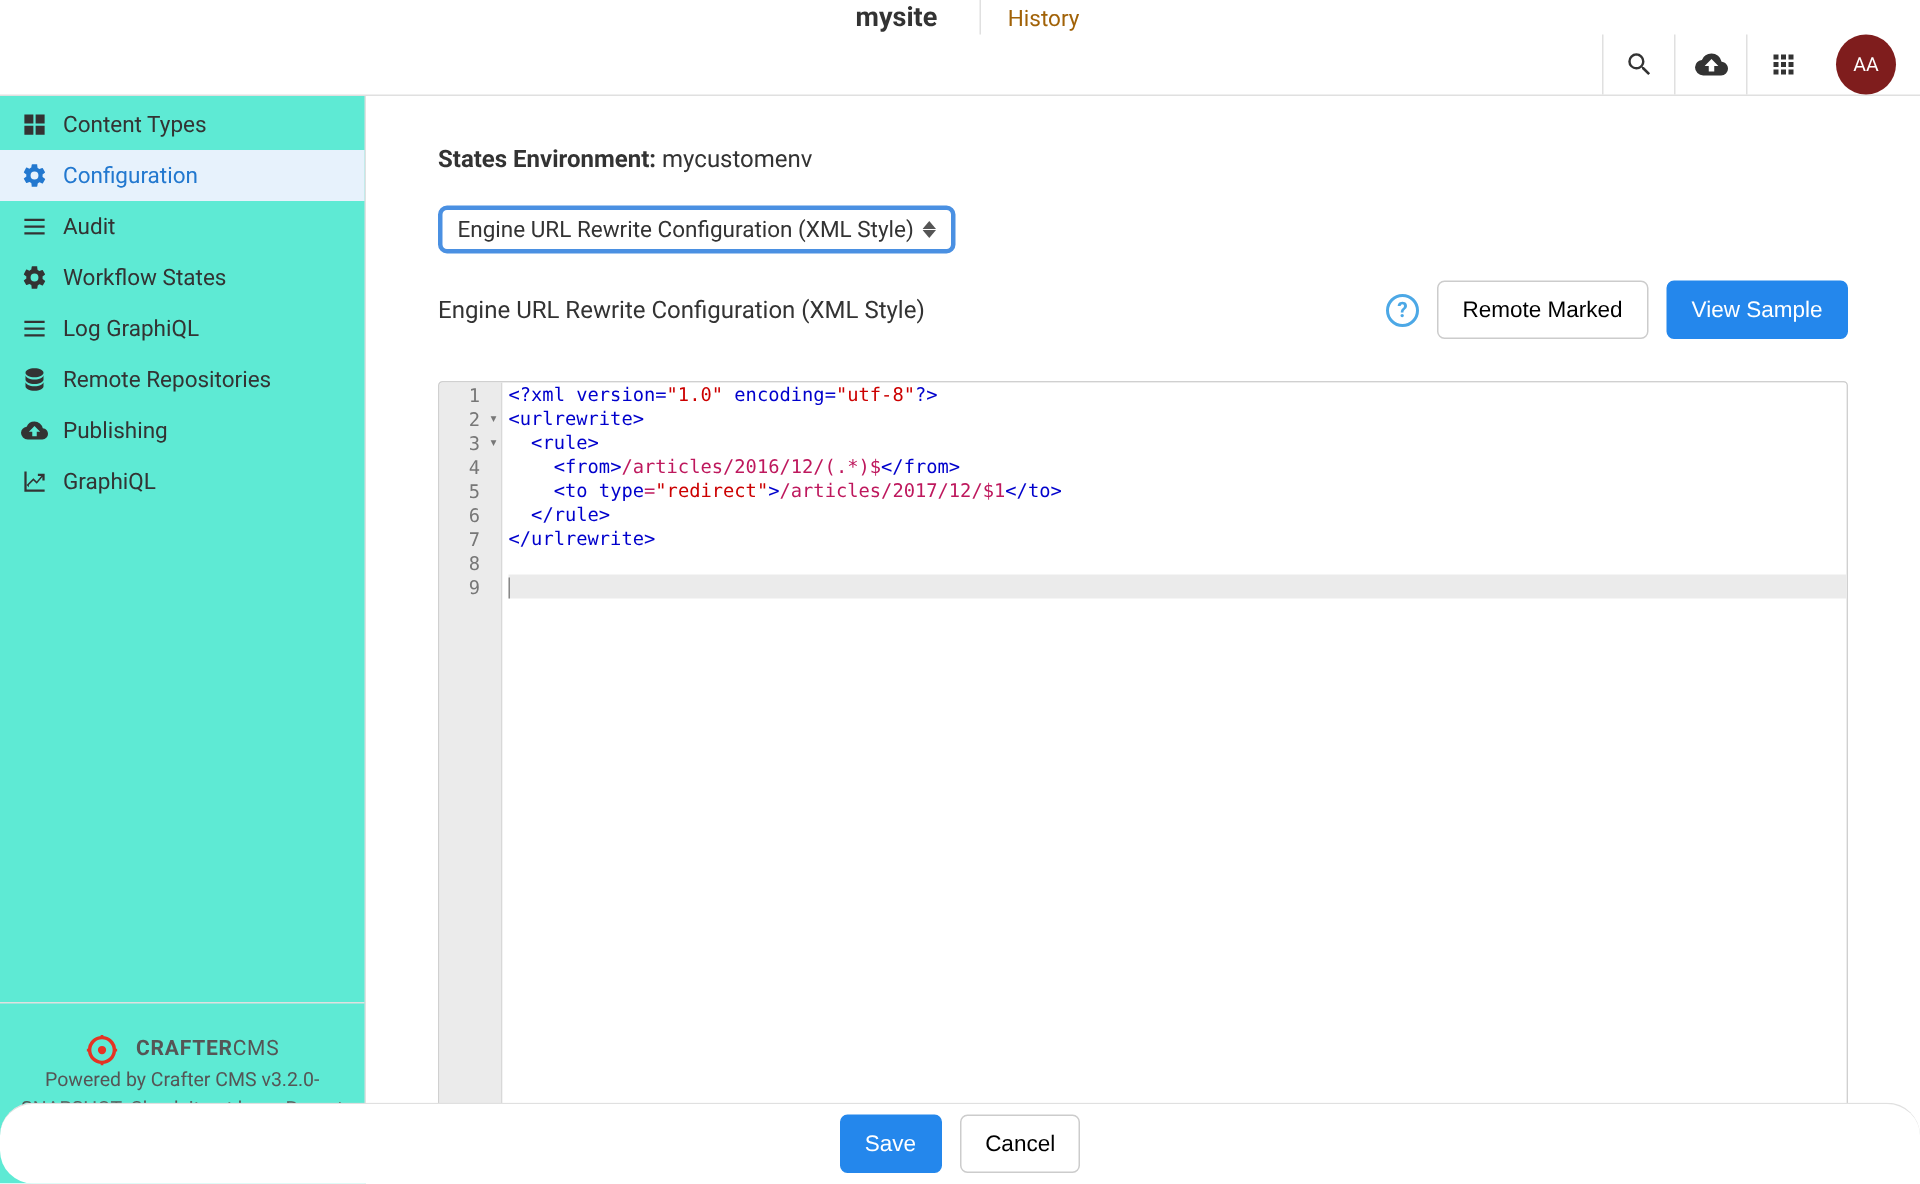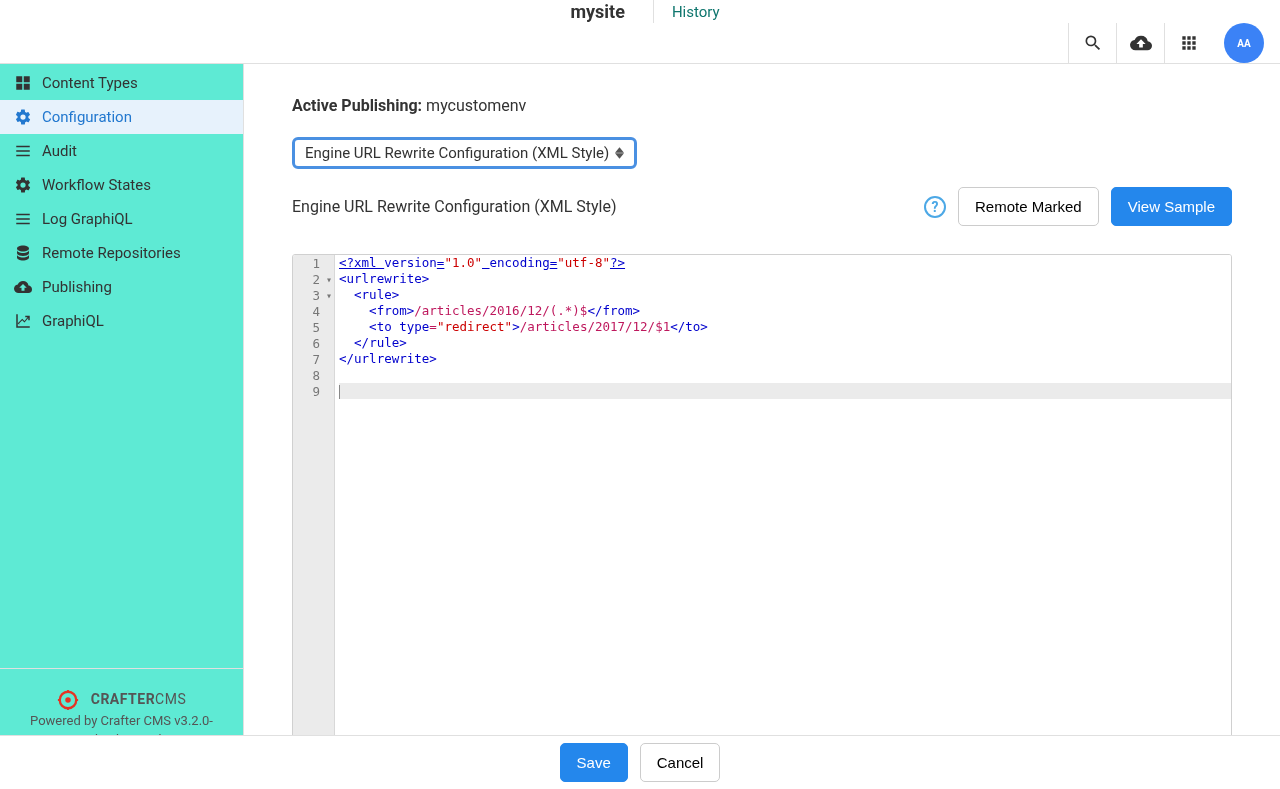--- a/index.html
+++ b/index.html
@@ -32,21 +32,21 @@
       font-weight: 700;
       font-size: 18px;
       padding: 0 28px;
       height: 100%;
       display: flex;
       align-items: center;
       border-right: 1px solid #e0e0e0;
     }
     .history-link {
       padding: 0 18px;
-      color: #0f766e;
+      color: #a16207;
       font-size: 15px;
       cursor: pointer;
       height: 100%;
       display: flex;
       align-items: center;
     }
     .topbar-right {
       margin-left: auto;
       display: flex;
       align-items: center;
@@ -59,27 +59,27 @@
       display: flex;
       align-items: center;
       justify-content: center;
       cursor: pointer;
     }
     .topbar-icon-btn svg { fill: #333; }
     .avatar {
       width: 40px;
       height: 40px;
       border-radius: 50%;
-      background: #3b82f6;
+      background: #7f1d1d;
       color: #fff;
       display: flex;
       align-items: center;
       justify-content: center;
-      font-weight: 700;
-      font-size: 10px;
+      font-weight: 400;
+      font-size: 13px;
       margin: 0 16px 0 12px;
       cursor: pointer;
     }
 
     
     .layout {
       display: flex;
       height: calc(100% - 64px);
     }
 
@@ -257,33 +257,34 @@
       display: inline-block;
       border-left: 1px solid #888;
       height: 14px;
       vertical-align: middle;
     }
     .tag-bracket { color: #0000cc; }
     .tag-name { color: #0000cc; }
     .attr-name { color: #0000cc; }
     .attr-value { color: #cc0000; }
     .text { color: #be185d; }
-    .xml-decl { color: #0000cc; text-decoration: underline; }
+    .xml-decl { color: #0000cc; }
 
     
     .bottom-bar {
       position: absolute;
       left: 0; right: 0; bottom: 0;
       height: 54px;
       border-top: 1px solid #e0e0e0;
       display: flex;
       align-items: center;
       justify-content: center;
       gap: 12px;
       background: #fff;
+      border-radius: 22px;
     }
   </style>
 </head>
 <body>
 
 <div class="topbar">
   <div class="topbar-left">
     <div class="site-name">mysite</div>
     <div class="history-link">History</div>
   </div>
@@ -370,21 +371,21 @@
         <span class="logo-text"><b>CRAFTER</b><span>CMS</span></span>
       </div>
       <div>
         <span>Powered by Crafter CMS v3.2.0-SNAPSHOT. Check it out </span><a>here</a><span>. Report a </span><a>bug</a><span>. </span><a>Crafter News</a><span>.</span>
       </div>
     </div>
   </aside>
 
   <main class="main">
     <div class="env-line">
-      <b>Active Publishing: </b><span>mycustomenv</span>
+      <b>States Environment: </b><span>mycustomenv</span>
     </div>
     <div class="config-select">
       <span>Engine URL Rewrite Configuration (XML Style)</span>
       <span class="select-arrows">
         <svg viewBox="0 0 10 6">
             <path d="M5 0l5 6H0z"></path>
           </svg>
         <svg viewBox="0 0 10 6">
             <path d="M5 6L0 0h10z"></path>
           </svg>

